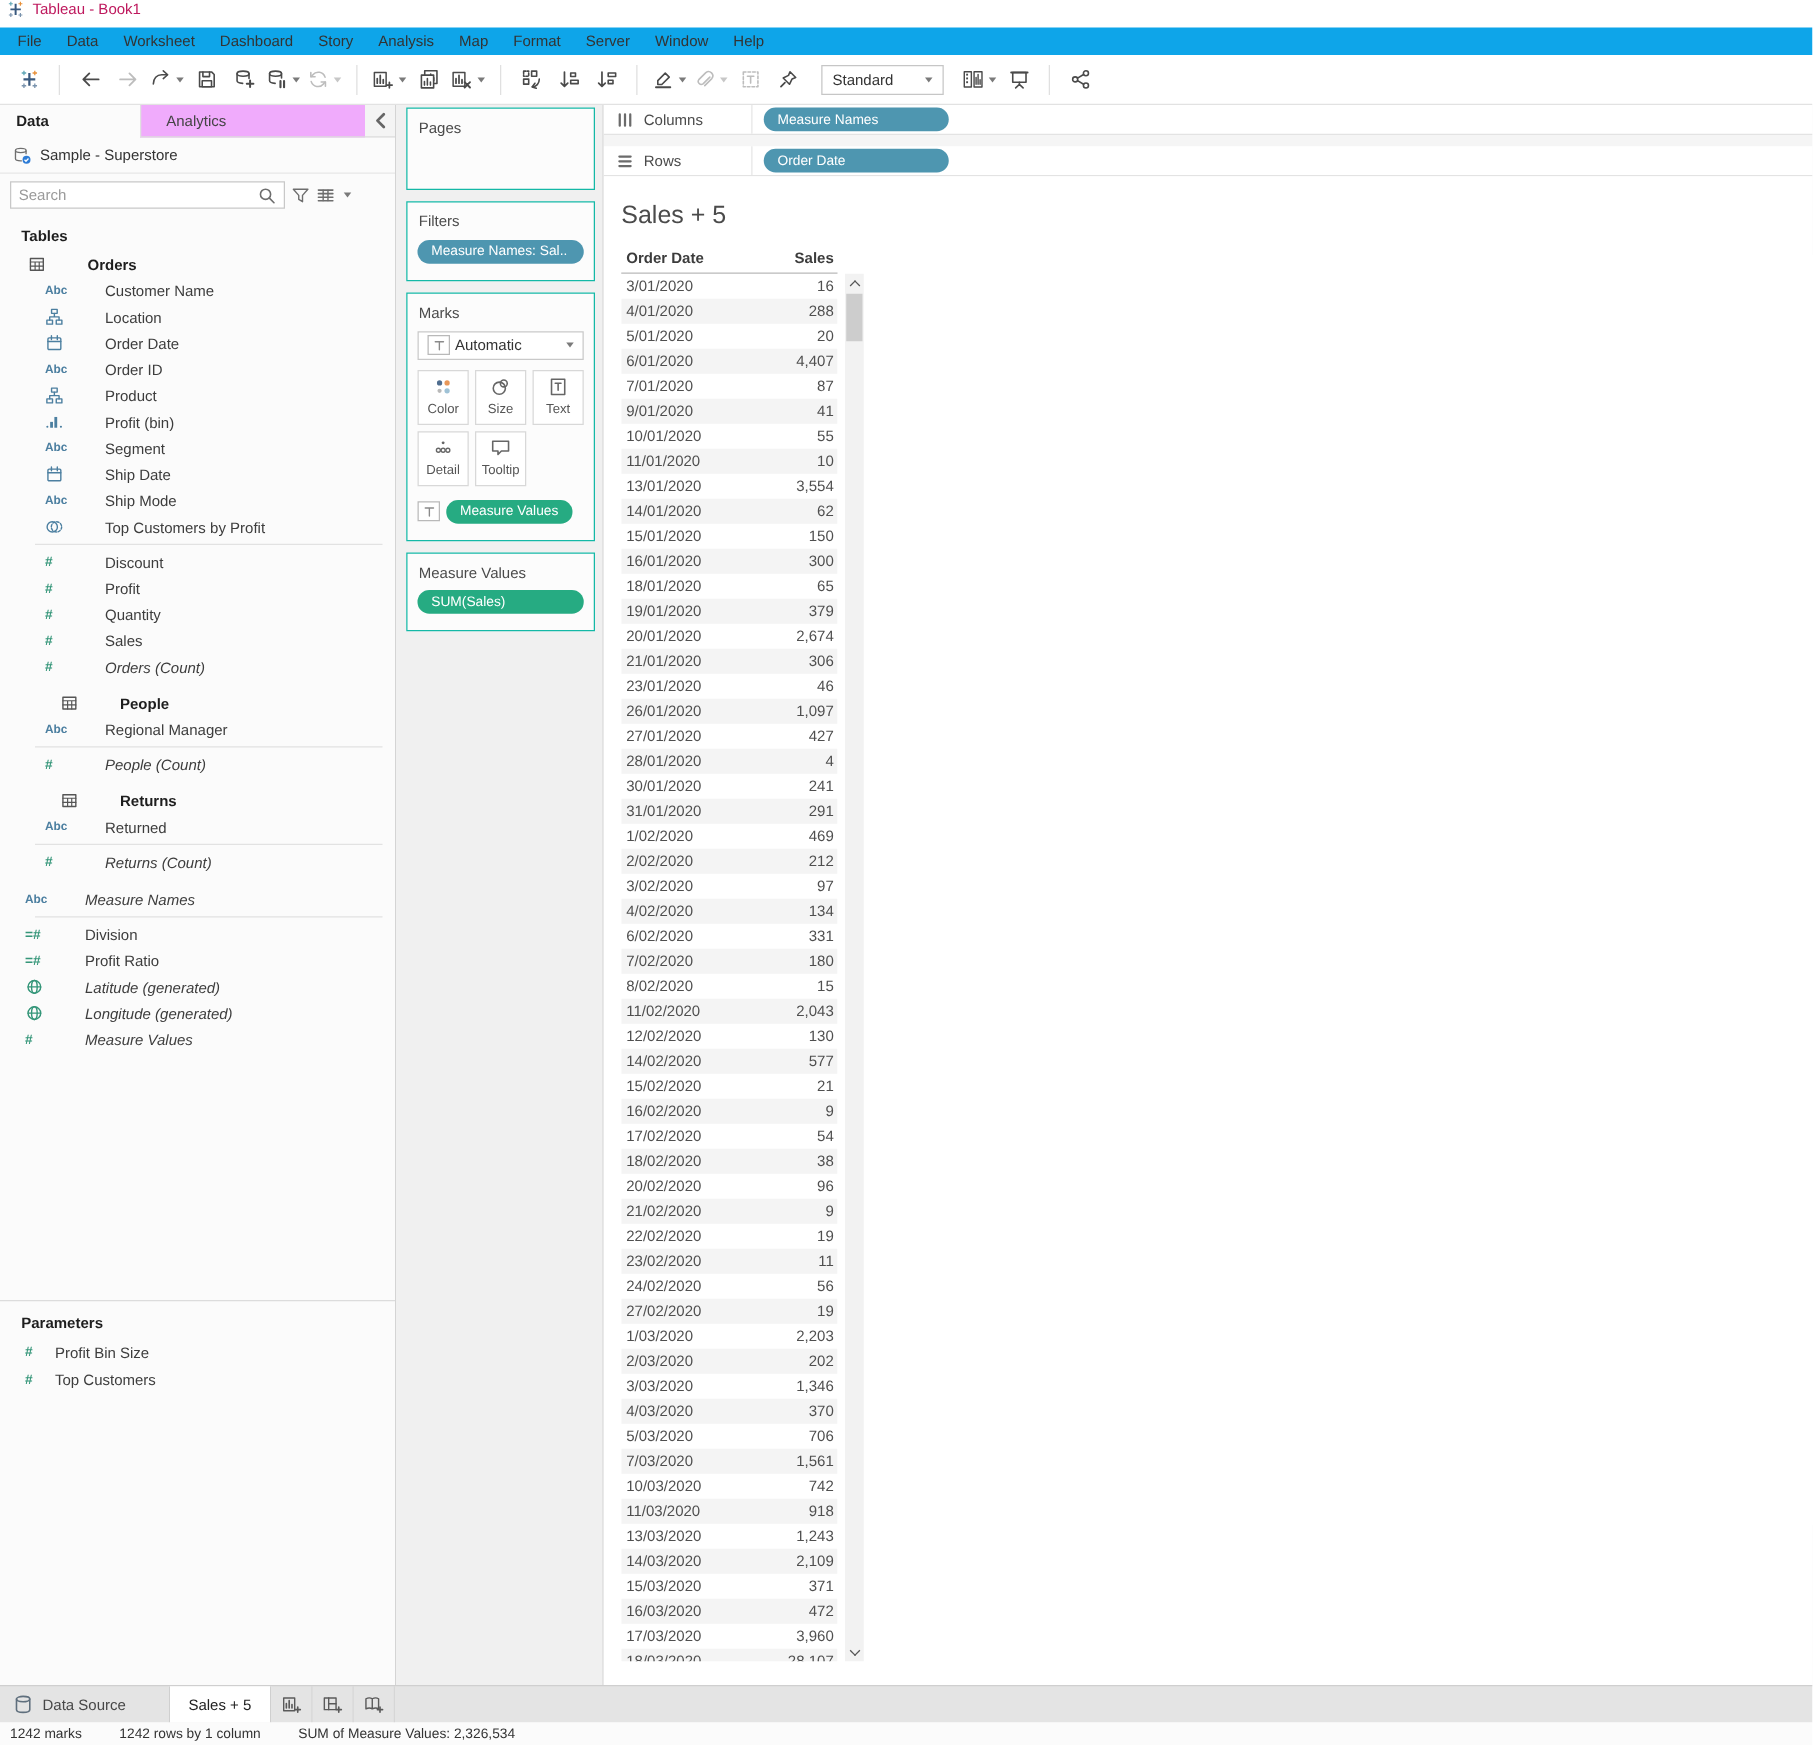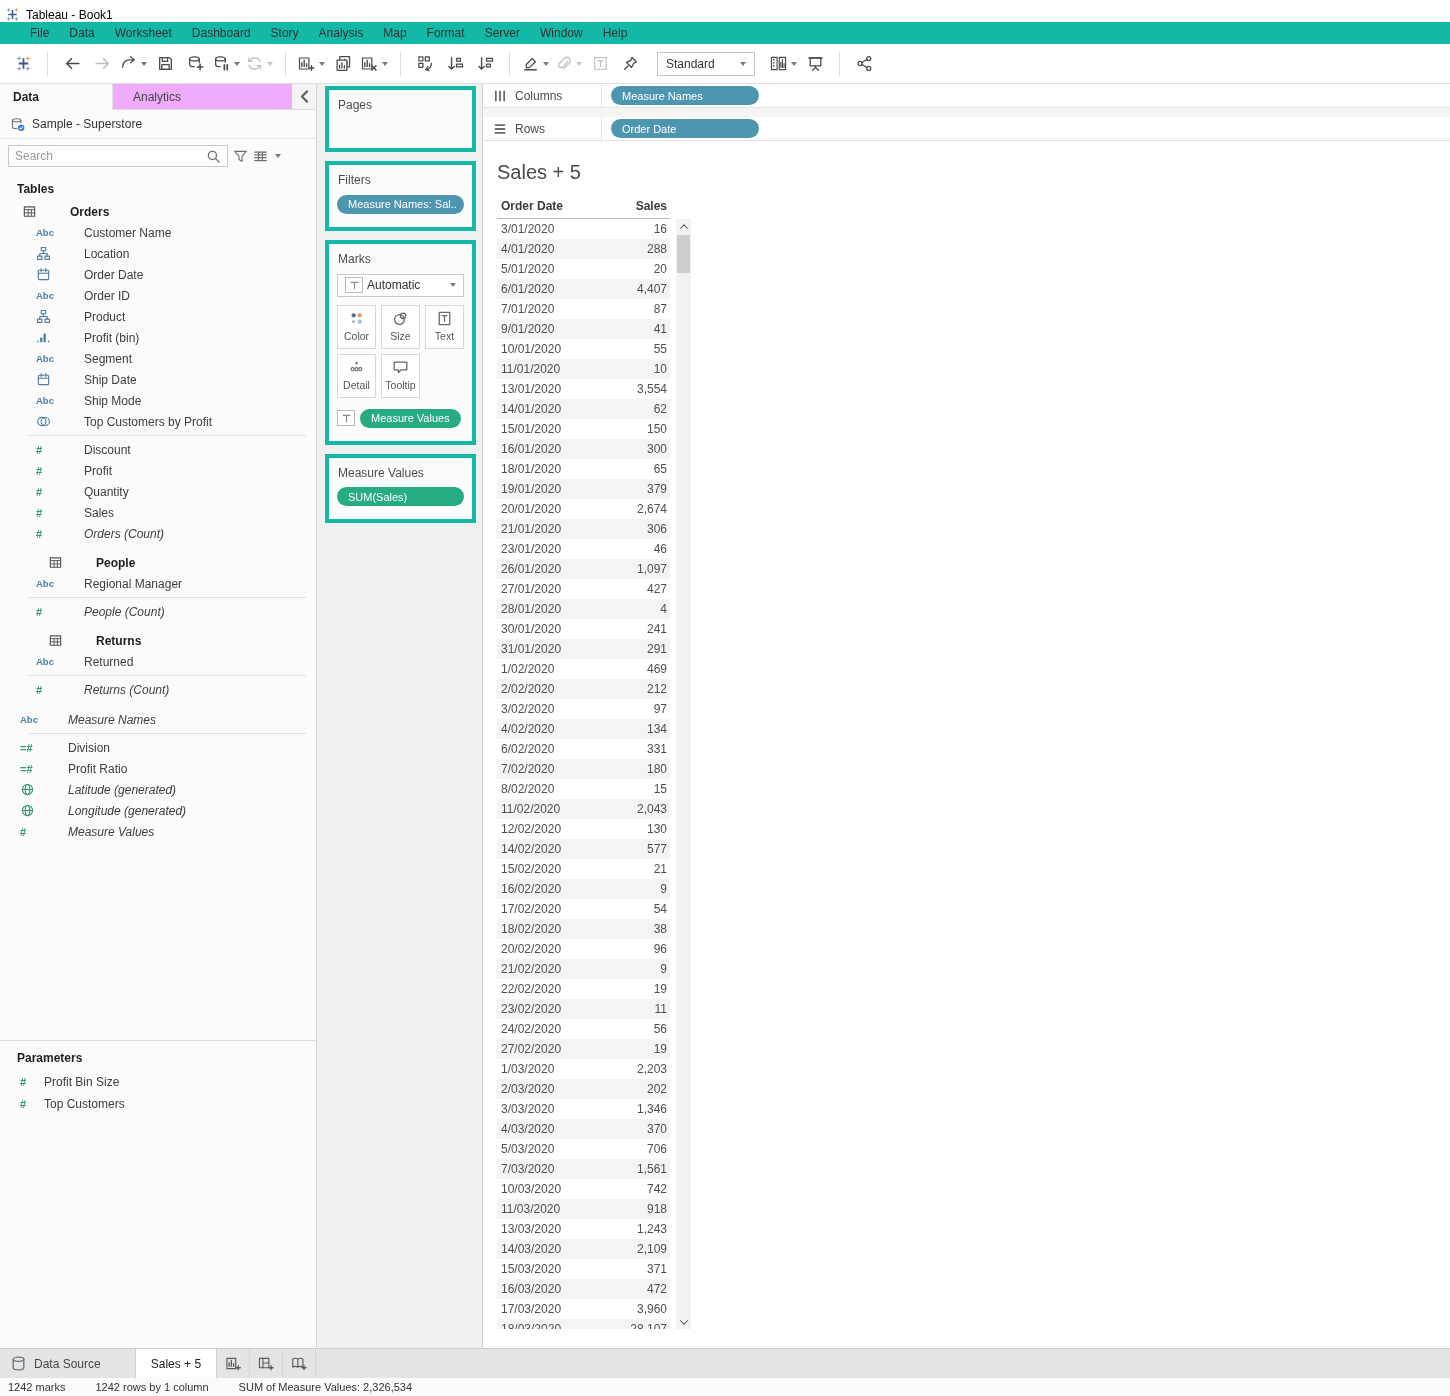--- a/index.html
+++ b/index.html
@@ -2,23 +2,23 @@
 <html><head>
 <meta charset="utf-8">
 <style>
   * { margin:0; padding:0; box-sizing:border-box; }
   html,body { width:1450px; height:1396px; overflow:hidden; }
   body { font-family:"Liberation Sans", sans-serif; background:#fff; color:#333; position:relative; }
   svg { display:block; }
   .ic svg { width:17px; height:17px; }
 
   
-  .titlebar { height:22px; display:flex; align-items:flex-end; gap:6px; padding-left:5px; font-size:12px; color:#000000; background:#fff; }
+  .titlebar { height:22px; display:flex; align-items:flex-start; gap:6px; padding-left:5px; font-size:12px; color:#be185d; background:#fff; }
   .titlebar .ic svg { width:15px; height:15px; }
-  .menubar { height:22px; display:flex; align-items:center; font-size:12px; color:#333; padding-left:20px; background:#14b8a6; }
+  .menubar { height:22px; display:flex; align-items:center; font-size:12px; color:#333; padding-left:4px; background:#0ea5e9; }
   .menu-item { padding:3px 10px; cursor:default; }
   .toolbar { height:40px; display:flex; align-items:center; padding-left:8px; background:#fff; border-bottom:1px solid #e2e2e2; }
   .tb-btn { border:none; background:transparent; height:30px; min-width:30px; padding:0 3px; display:flex; align-items:center; justify-content:center; color:#4a4a4a; }
   .tb-btn.dis { color:#bdbdbd; }
   .tsep { width:1px; height:24px; background:#e0e0e0; margin:0 9px; display:inline-block; }
   .caret { width:0; height:0; border-left:3.5px solid transparent; border-right:3.5px solid transparent; border-top:4px solid #7a7a7a; margin-left:4px; display:inline-block; }
   .caret.dis { border-top-color:#c7c7c7; }
   .tb-select { width:98px; height:24px; border:1px solid #c6c6c6; background:#fff; display:flex; align-items:center; padding:0 8px; font-size:12px; color:#333; margin:0 12px; }
   .tb-select .caret { margin-left:auto; }
 
@@ -54,21 +54,21 @@
   .tic { font-size:11px; font-weight:bold; letter-spacing:0; }
   .tic.abc { font-size:9.5px; }
   .f-label.it { font-style:italic; }
   .f-divider { border-top:1px solid #e2e2e2; margin:3px 10px 3px 28px; }
   .params { flex:1; border-top:1px solid #dcdcdc; }
   .params-label { font-weight:bold; font-size:12px; color:#1e1e1e; padding:10px 0 6px 17px; }
   .p-row { height:22px; display:flex; align-items:center; padding-left:20px; font-size:12px; color:#3d3d3d; }
 
   
   .shelfpanel { width:166px; background:#f0f0f0; border-right:1px solid #d4d4d4; padding-top:2px; }
-  .card { margin:0 6px 9px 8px; background:#fcfcfc; border:4px solid #14b8a6; }
+  .card { margin:0 6px 9px 8px; background:#fcfcfc; border:1px solid #14b8a6; }
   .card-label { font-size:12px; color:#4b4b4b; padding:8px 9px 6px; }
   .card.pages { height:66px; }
   .pill { height:19px; border-radius:10px; color:#fff; font-size:11px; display:inline-flex; align-items:center; padding:0 11px; white-space:nowrap; overflow:hidden; }
   .pill.blue { background:#4E96B0; }
   .pill.green { background:#26AB82; }
   .card-pill-wrap { padding:1px 8px 13px; }
   .card-pill-wrap .pill { width:100%; }
   .mark-select { margin:2px 8px 8px; height:23px; border:1px solid #c9c9c9; background:#fff; display:flex; align-items:center; gap:4px; padding:0 7px; font-size:12px; color:#333; }
   .mark-select .caret { margin-left:auto; }
   .tbox { width:18px; height:16px; border:1px solid #b9b9b9; background:#fff; color:#8a8a8a; display:flex; align-items:center; justify-content:center; flex:none; }

